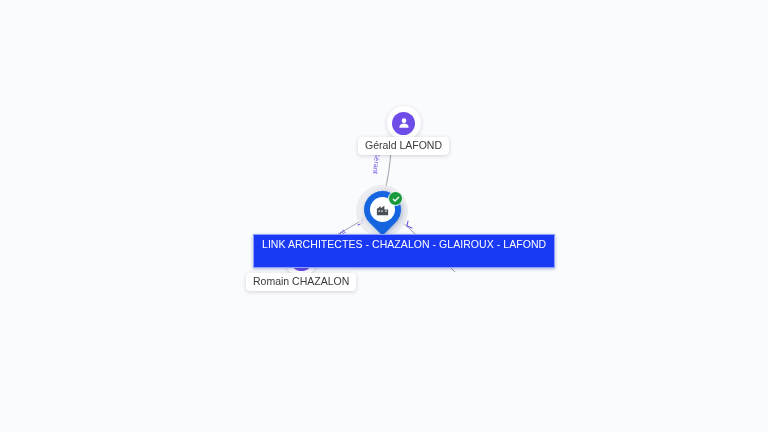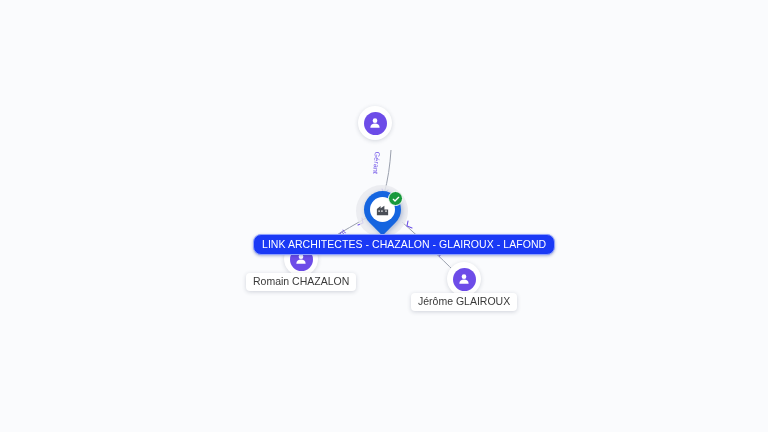--- a/index.html
+++ b/index.html
@@ -166,22 +166,22 @@
 
   
   #company-label-bar {
     position: absolute;
     left: 253px;
     top: 234px;
     background: #1a39f5;
     color: #ffffff;
     font-size: 10.5px;
     letter-spacing: .05px;
-    padding: 3px 8px 4px 8px;
-    border-radius: 8px;
+    padding: 3px 8px 17px 8px;
+    border-radius: 0;
     white-space: nowrap;
     line-height: 12px;
     box-shadow: 0 1px 3px rgba(20, 40, 140, .35);
     border: 1px solid #8ea0ff;
   }
 </style>
 </head>
 <body>
 
 <div id="graph-canvas">
@@ -207,45 +207,35 @@
 
   <div class="person-node" id="node-lafond" style="left:358px; top:106px;">
     <div class="avatar-ring">
       <div class="avatar-circle">
         <svg width="14" height="14" viewBox="0 0 24 24" fill="#ffffff">
           <circle cx="12" cy="8" r="4"></circle>
           <path d="M4 20c0-4.4 3.6-7 8-7s8 2.6 8 7z"></path>
         </svg>
       </div>
     </div>
+    <div class="name-pill">Gérald LAFOND</div>
   </div>
 
   <div class="person-node" id="node-chazalon" style="left:246px; top:242px;text-align:right;">
     <div class="avatar-ring">
       <div class="avatar-circle">
         <svg width="14" height="14" viewBox="0 0 24 24" fill="#ffffff">
           <circle cx="12" cy="8" r="4"></circle>
           <path d="M4 20c0-4.4 3.6-7 8-7s8 2.6 8 7z"></path>
         </svg>
       </div>
     </div>
     <div class="name-pill">Romain CHAZALON</div>
   </div>
 
-  <div class="person-node" id="node-glairoux" style="left:411px; top:262px;">
-    <div class="avatar-ring">
-      <div class="avatar-circle">
-        <svg width="14" height="14" viewBox="0 0 24 24" fill="#ffffff">
-          <circle cx="12" cy="8" r="4"></circle>
-          <path d="M4 20c0-4.4 3.6-7 8-7s8 2.6 8 7z"></path>
-        </svg>
-      </div>
-    </div>
-    <div class="name-pill">Jérôme GLAIROUX</div>
-  </div>
 
   <div id="company-node">
     <div class="company-halo"></div>
     <div class="pin-wrap">
       <div class="pin-body"></div>
       <div class="pin-inner">
         <svg width="15" height="15" viewBox="0 0 24 24" fill="#4a4f57">
           <path d="M3 21V11l6-4.5V10l6-4v6h6v9z"></path>
           <rect x="5.5" y="13.5" width="2.2" height="2.2" fill="#ffffff"></rect>
           <rect x="10" y="13.5" width="2.2" height="2.2" fill="#ffffff"></rect>

